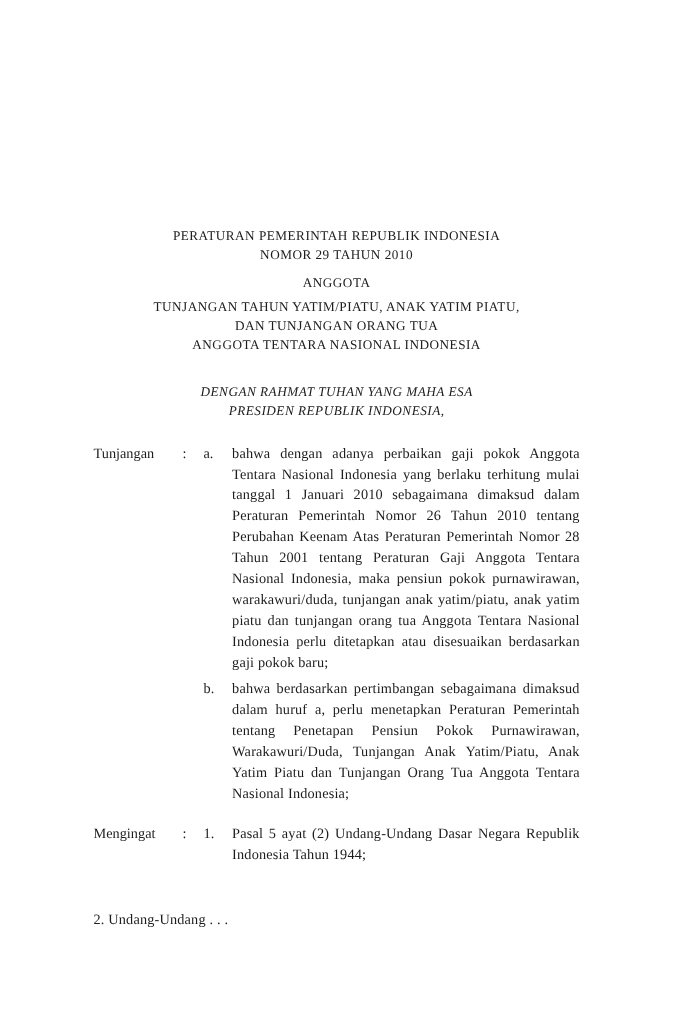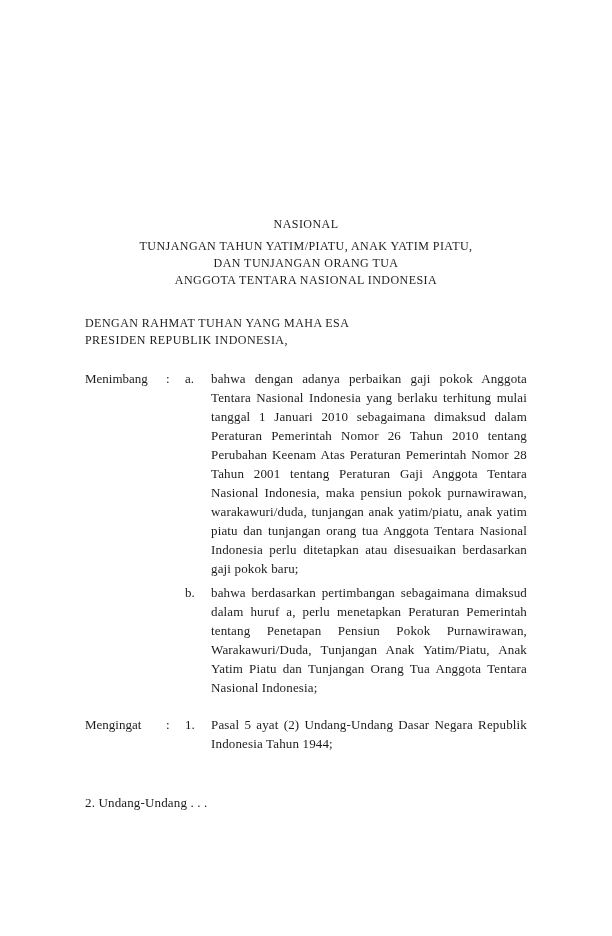--- a/index.html
+++ b/index.html
@@ -29,21 +29,23 @@
     letter-spacing: 0.45px;
     text-align: center;
     margin-top: 11px;
   }
   .subject {
     text-align: center;
     margin-top: 6px;
   }
   .subject .h-line { line-height: 17px; }
   .preamble {
+    text-align: center;
     margin-top: 26px;
+    font-style: italic;
   }
   .preamble .h-line { line-height: 17px; }
 
   
   .body-block { margin-top: 20px; }
   .clause {
     display: flex;
     align-items: flex-start;
     font-size: 13px;
     line-height: 19px;
@@ -68,38 +70,42 @@
     font-size: 13px;
     margin-top: 42px;
     letter-spacing: 0.15px;
   }
 </style>
 </head>
 <body>
 
 <div class="page">
 
+  <div class="heading">
+    <div class="h-line">PERATURAN PEMERINTAH REPUBLIK INDONESIA</div>
+    <div class="h-line">NOMOR  29 TAHUN 2010</div>
+  </div>
 
-  <div class="tentang">NASIONAL</div>
+  <div class="tentang">ANGGOTA</div>
 
   <div class="subject">
     <div class="h-line">TUNJANGAN TAHUN YATIM/PIATU, ANAK YATIM PIATU,</div>
     <div class="h-line">DAN TUNJANGAN ORANG TUA</div>
     <div class="h-line">ANGGOTA TENTARA NASIONAL INDONESIA</div>
   </div>
 
   <div class="preamble">
     <div class="h-line">DENGAN RAHMAT TUHAN YANG MAHA ESA</div>
     <div class="h-line">PRESIDEN REPUBLIK INDONESIA,</div>
   </div>
 
   <div class="body-block">
 
     <div class="clause">
-      <div class="c-label">Menimbang</div>
+      <div class="c-label">Tunjangan</div>
       <div class="c-sep">:</div>
       <div class="c-items">
         <div class="c-item">
           <div class="c-marker">a.</div>
           <div class="c-text">bahwa dengan adanya perbaikan gaji pokok Anggota Tentara Nasional Indonesia yang berlaku terhitung mulai tanggal 1 Januari 2010 sebagaimana dimaksud dalam Peraturan Pemerintah Nomor 26 Tahun 2010 tentang Perubahan Keenam Atas Peraturan Pemerintah Nomor 28 Tahun 2001 tentang Peraturan Gaji Anggota Tentara Nasional Indonesia, maka pensiun pokok purnawirawan, warakawuri/duda, tunjangan anak yatim/piatu, anak yatim piatu dan tunjangan orang tua Anggota Tentara Nasional Indonesia perlu ditetapkan atau disesuaikan berdasarkan gaji pokok baru;</div>
         </div>
         <div class="c-item">
           <div class="c-marker">b.</div>
           <div class="c-text">bahwa berdasarkan pertimbangan sebagaimana dimaksud dalam huruf a, perlu menetapkan Peraturan Pemerintah tentang Penetapan Pensiun Pokok Purnawirawan, Warakawuri/Duda, Tunjangan Anak Yatim/Piatu, Anak Yatim Piatu dan Tunjangan Orang Tua Anggota Tentara Nasional Indonesia;</div>
         </div>

